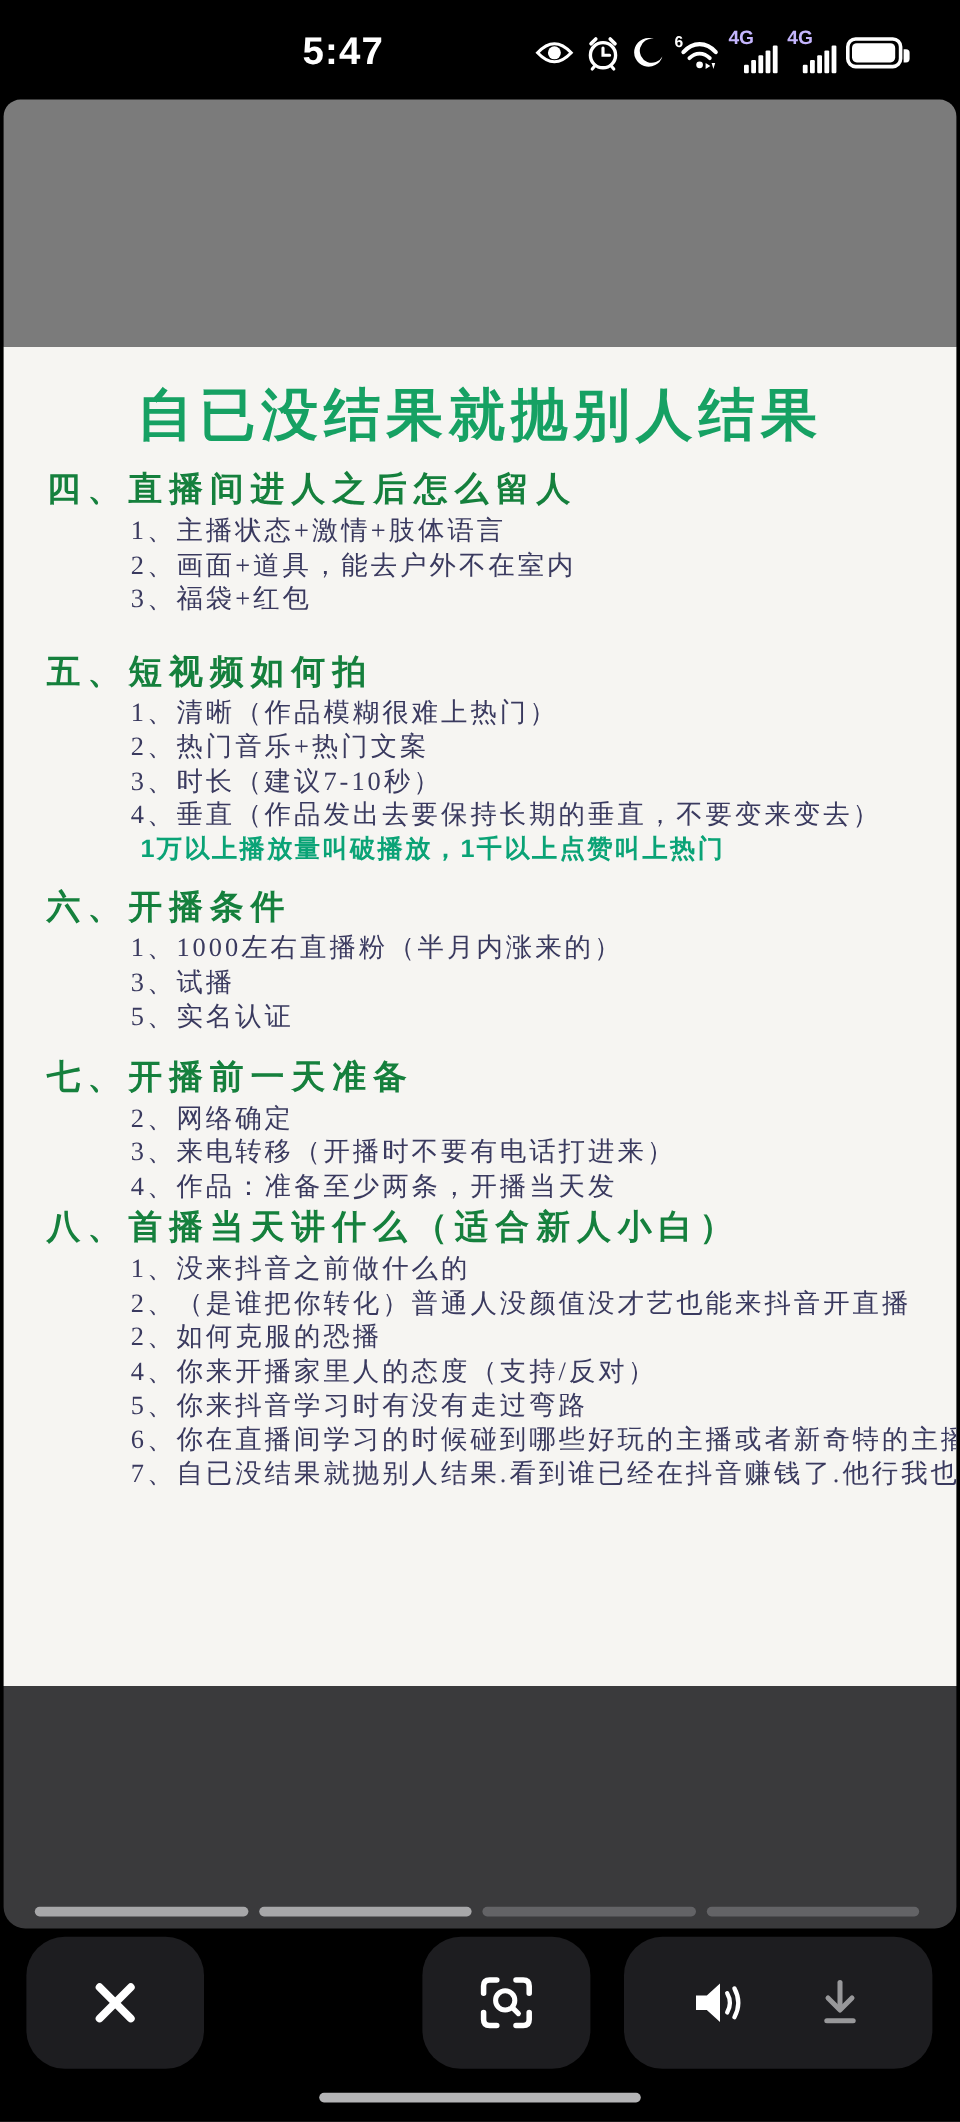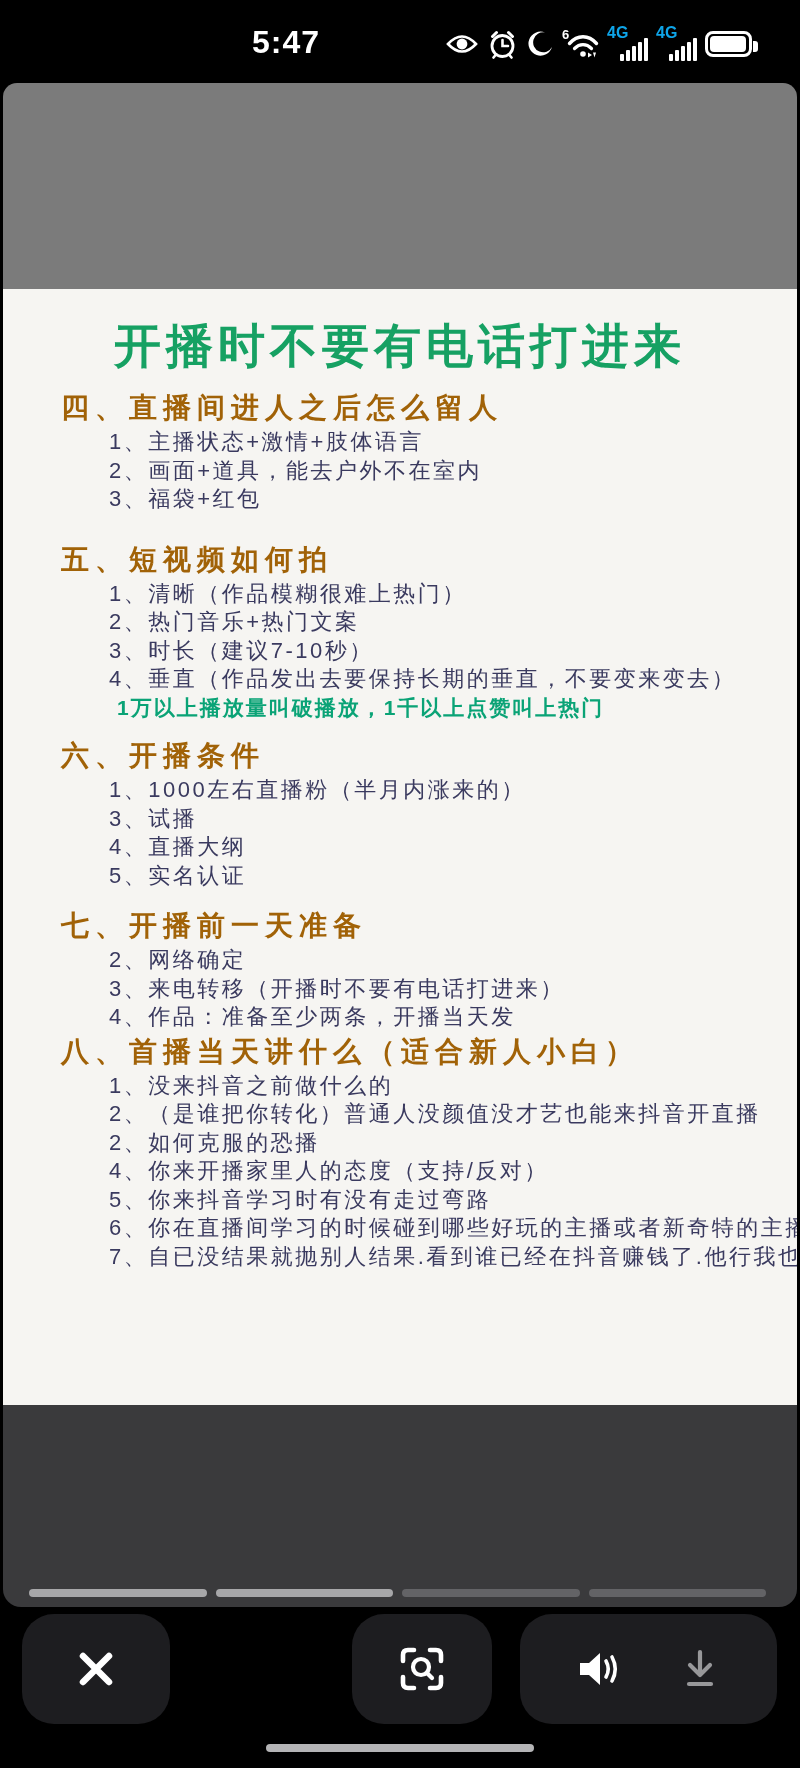--- a/index.html
+++ b/index.html
@@ -6,41 +6,41 @@
   html,body { background:#000; }
   body { font-family:"Liberation Sans","DejaVu Sans",sans-serif; }
   #screen { position:relative; width:800px; height:1768px; background:#000; overflow:hidden; }
 
   
   .statusbar { position:absolute; top:0; left:0; width:784px; height:83px; background:#000; }
   .time { position:absolute; left:252px; top:24px; width:100px; color:#fff; font-size:32px; font-weight:600; letter-spacing:1px; }
   .sicons { position:absolute; right:26px; top:22px; height:44px; display:flex; align-items:center; gap:8px; }
   .sicons svg { display:block; }
   .sig { position:relative; width:41px; height:38px; }
-  .sig .lbl { position:absolute; top:-1px; left:0; color:#0ea5e9; font-size:16px; font-weight:bold; letter-spacing:0; }
+  .sig .lbl { position:absolute; top:-1px; left:0; color:#c4b5fd; font-size:16px; font-weight:bold; letter-spacing:0; }
   .sig .bars { position:absolute; bottom:2px; right:0; display:flex; align-items:flex-end; gap:2px; }
   .sig .bars i { display:block; width:4px; background:#fff; border-radius:1px; }
   .batt { position:relative; width:47px; height:26px; border:3px solid #fff; border-radius:8px; margin-right:6px; }
   .batt .fill { position:absolute; top:2px; bottom:2px; left:2px; right:3px; background:#fff; border-radius:4px; }
   .batt .nub { position:absolute; right:-9px; top:7px; width:5px; height:11px; background:#fff; border-radius:0 3px 3px 0; }
 
   
   .panel-top { position:absolute; left:3px; top:83px; width:794px; height:206px; background:#7b7b7b; border-radius:14px 14px 0 0; }
   .doc { position:absolute; left:3px; top:289px; width:794px; height:1116px; background:#f6f5f2; overflow:hidden; }
   .panel-bottom { position:absolute; left:3px; top:1405px; width:794px; height:202px; background:#3a3a3c; border-radius:0 0 18px 18px; }
 
   
   .doc-title { margin-top:26px; text-align:center; font-size:47px; font-weight:bold; letter-spacing:5px; color:#16a163; }
-  .sec-heading { padding-left:58px; font-size:28px; font-weight:bold; letter-spacing:6px; line-height:40px; color:#a16207; white-space:nowrap; }
+  .sec-heading { padding-left:36px; font-size:28px; font-weight:bold; letter-spacing:6px; line-height:40px; color:#15803d; white-space:nowrap; }
   .sec:nth-of-type(1) .sec-heading { margin-top:12px; }
   .sec:nth-of-type(2) .sec-heading { margin-top:10px; }
   .sec:nth-of-type(3) .sec-heading { margin-top:26px; }
   .sec:nth-of-type(4) .sec-heading { margin-top:14px; }
   .sec:nth-of-type(5) .sec-heading { margin-top:16px; }
-  .item { padding-left:106px; font-size:22px; letter-spacing:2.5px; line-height:28.5px; color:#3a3a5f; white-space:nowrap; }
+  .item { padding-left:106px; font-size:22px; letter-spacing:2.5px; line-height:28.5px; color:#3a3a5f; white-space:nowrap;font-family:Liberation Serif, serif; }
   .note { padding-left:90px; font-size:21px; font-weight:bold; letter-spacing:2px; line-height:28.5px; color:#0aa376; white-space:nowrap;margin-left:24px; }
 
   
   .pbar-row { position:absolute; left:29px; top:1589px; width:737px; height:8px; display:flex; gap:9px; }
   .pbar { flex:1; height:8px; border-radius:4px; background:#636366; }
   .pbar.active { background:#a7a7a9; }
 
   
   .btn { position:absolute; top:1614px; height:110px; background:#1d1d20; border-radius:32px; display:flex; align-items:center; justify-content:center; }
   .btn svg { display:block; }
@@ -109,21 +109,21 @@
       <span class="batt">
         <span class="fill"></span>
         <span class="nub"></span>
       </span>
     </div>
   </div>
 
   <div class="panel-top"></div>
 
   <div class="doc">
-    <div class="doc-title">开播时不要有电话打进来</div>
+    <div class="doc-title">自已没结果就抛别人结果</div>
 
     <div class="sec">
       <div class="sec-heading">四、直播间进人之后怎么留人</div>
       <div class="item">1、主播状态+激情+肢体语言</div>
       <div class="item">2、画面+道具，能去户外不在室内</div>
       <div class="item">3、福袋+红包</div>
     </div>
 
     <div class="sec">
       <div class="sec-heading">五、短视频如何拍</div>
@@ -131,21 +131,20 @@
       <div class="item">2、热门音乐+热门文案</div>
       <div class="item">3、时长（建议7-10秒）</div>
       <div class="item">4、垂直（作品发出去要保持长期的垂直，不要变来变去）</div>
       <div class="note">1万以上播放量叫破播放，1千以上点赞叫上热门</div>
     </div>
 
     <div class="sec">
       <div class="sec-heading">六、开播条件</div>
       <div class="item">1、1000左右直播粉（半月内涨来的）</div>
       <div class="item">3、试播</div>
-      <div class="item">4、直播大纲</div>
       <div class="item">5、实名认证</div>
     </div>
 
     <div class="sec">
       <div class="sec-heading">七、开播前一天准备</div>
       <div class="item">2、网络确定</div>
       <div class="item">3、来电转移（开播时不要有电话打进来）</div>
       <div class="item">4、作品：准备至少两条，开播当天发</div>
     </div>
 

